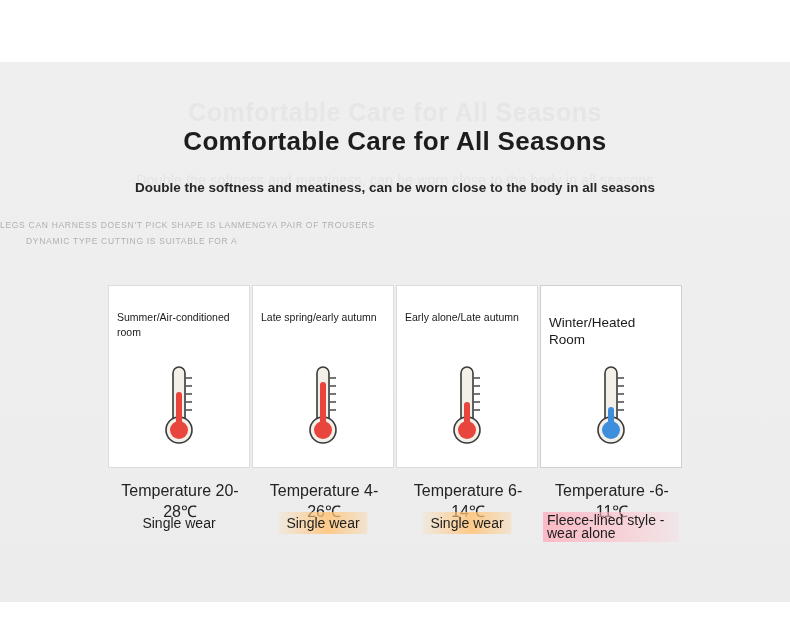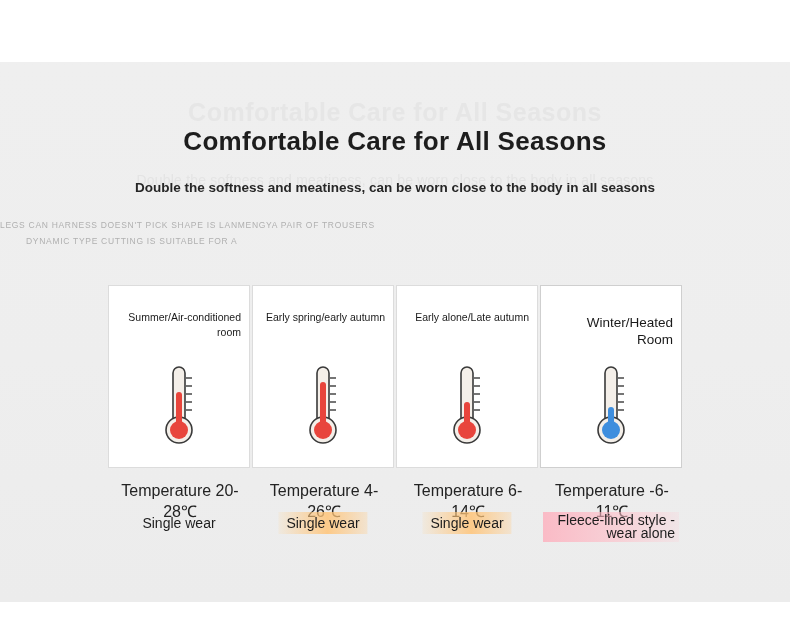--- a/index.html
+++ b/index.html
@@ -106,21 +106,21 @@
     position: relative;
   }
   .card.emph {
     border-color: #cfcfcf;
   }
   .card-title {
     position: absolute;
     top: 24px;
     left: 8px;
     right: 8px;
-    text-align: right;
+    text-align: left;
     font-size: 10.5px;
     color: #1a1a1a;
     line-height: 15px;
   }
   .card.emph .card-title {
     font-size: 13.5px;
     top: 28px;
     line-height: 17px;
   }
   .thermo {
@@ -149,21 +149,21 @@
     white-space: nowrap;
   }
   .tag.hl-orange {
     background: linear-gradient(90deg, rgba(255,214,153,0.15) 0%, rgba(255,196,120,0.85) 55%, rgba(255,205,140,0.3) 100%);
   }
   .tag.hl-pink {
     background: linear-gradient(90deg, rgba(255,170,185,0.75) 0%, rgba(255,190,200,0.55) 60%, rgba(255,200,210,0.2) 100%);
     line-height: 13px;
     white-space: normal;
     width: 128px;
-    text-align: right;
+    text-align: left;
     padding: 2px 4px;
   }
 </style>
 </head>
 <body>
 
 <div id="page">
 
   <div id="panel">
 
@@ -191,21 +191,21 @@
             <line x1="27" y1="30" x2="33" y2="30" stroke="#3a3a3a" stroke-width="1.4"></line>
             <line x1="27" y1="38" x2="33" y2="38" stroke="#3a3a3a" stroke-width="1.4"></line>
             <line x1="27" y1="46" x2="33" y2="46" stroke="#3a3a3a" stroke-width="1.4"></line>
           </svg>
         </div>
         <div class="caption">Temperature 20-28℃</div>
         <div class="tag">Single wear</div>
       </div>
 
       <div class="card">
-        <div class="card-title">Early spring/early autumn</div>
+        <div class="card-title">Late spring/early autumn</div>
         <div class="thermo">
           <svg width="40" height="86" viewBox="0 0 40 86">
             <rect x="14" y="3" width="12" height="58" rx="6" fill="#f4efe9" stroke="#3a3a3a" stroke-width="1.6"></rect>
             <circle cx="20" cy="66" r="13" fill="#f4efe9" stroke="#3a3a3a" stroke-width="1.6"></circle>
             <circle cx="20" cy="66" r="9" fill="#e8453c"></circle>
             <rect x="17" y="18" width="6" height="46" rx="3" fill="#e8453c"></rect>
             <line x1="27" y1="14" x2="33" y2="14" stroke="#3a3a3a" stroke-width="1.4"></line>
             <line x1="27" y1="22" x2="33" y2="22" stroke="#3a3a3a" stroke-width="1.4"></line>
             <line x1="27" y1="30" x2="33" y2="30" stroke="#3a3a3a" stroke-width="1.4"></line>
             <line x1="27" y1="38" x2="33" y2="38" stroke="#3a3a3a" stroke-width="1.4"></line>

